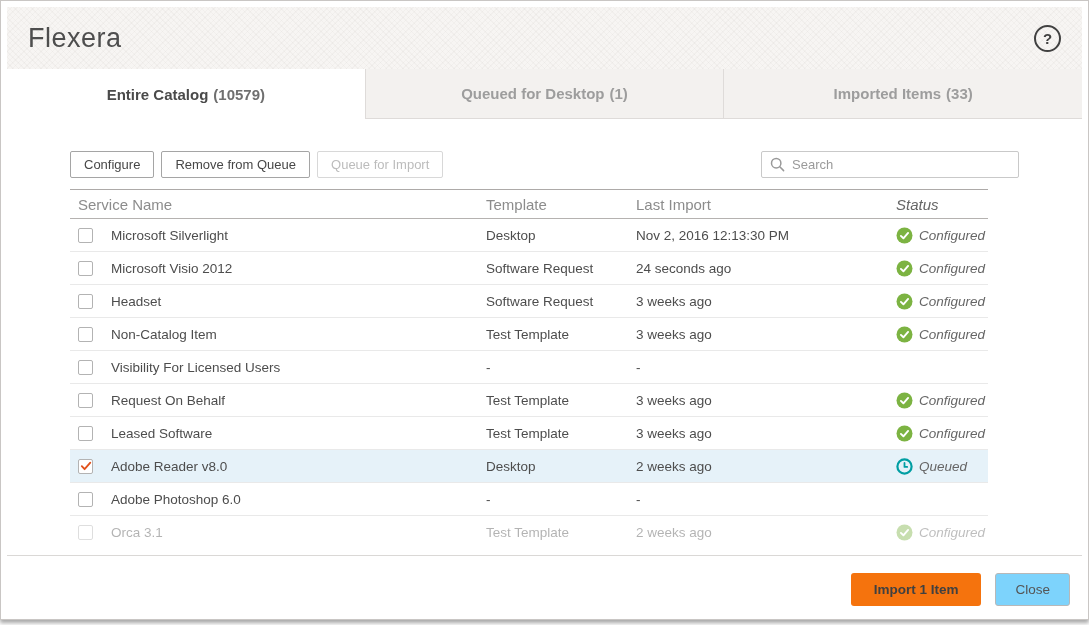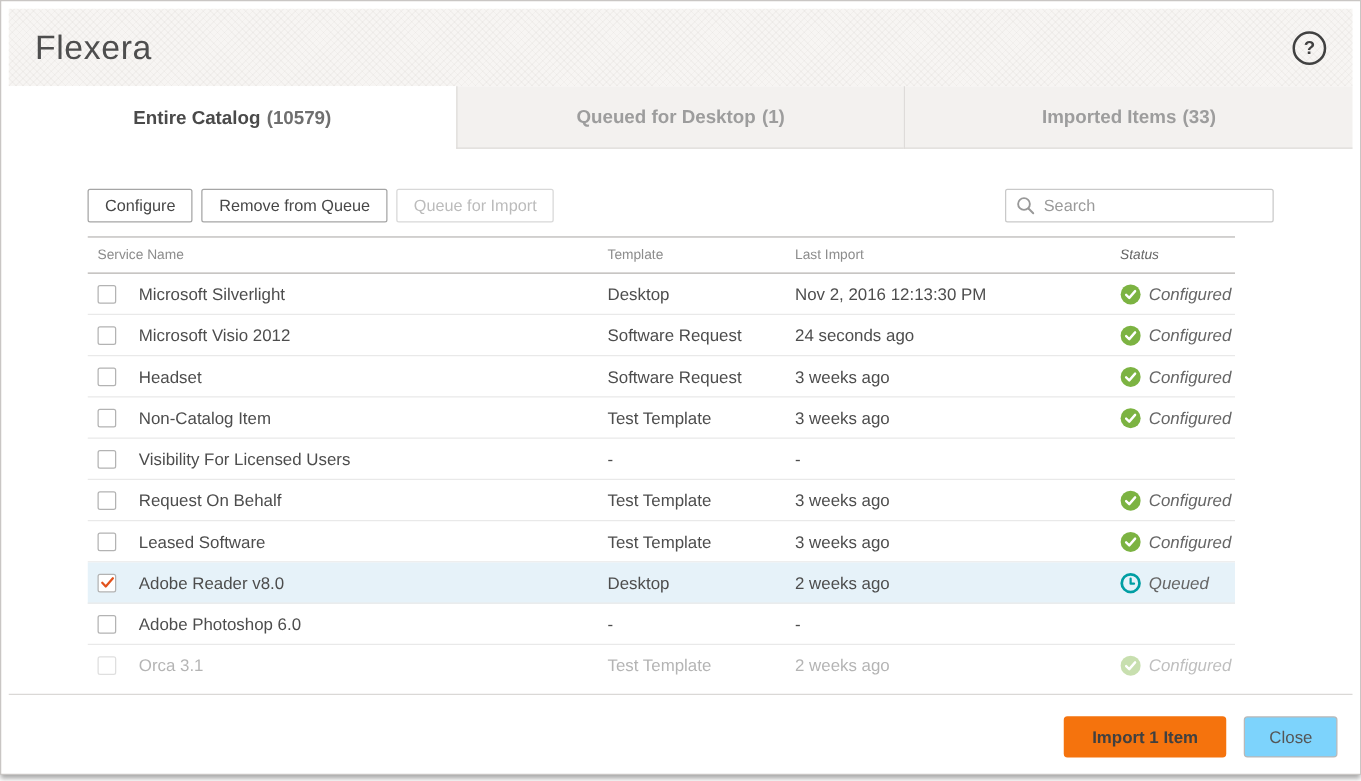--- a/index.html
+++ b/index.html
@@ -31,33 +31,33 @@
   .tab.active { background: #fff; color: #4a4a4a; border-bottom: none; }
   .tab.active .count { color: #6f6f6f; }
 
   
   .main { flex: 1 1 auto; padding: 0 63px; }
   .toolbar { margin-top: 32px; height: 27px; display: flex; align-items: center; position: relative; }
   .tbtn { height: 27px; padding: 0 13px; margin-right: 7px; background: #fff;
     border: 1px solid #a5a5a5; border-radius: 2px; font-size: 13px; color: #474747;
     font-family: inherit; cursor: pointer; }
   .tbtn.disabled { border-color: #d8d8d8; color: #bcbcbc; cursor: default; }
-  .searchbox { position: absolute; right: 0; top: 0; width: 215px; height: 27px;
+  .searchbox { position: absolute; right: 0; top: 0; width: 258px; height: 27px;
     border: 1px solid #c9c9c9; border-radius: 2px; display: flex; align-items: center;
     padding: 0 8px; background: #fff; }
   .searchbox svg { flex: 0 0 auto; margin-right: 7px; }
   .searchbox input { border: none; outline: none; flex: 1; font-size: 13px;
     font-family: inherit; color: #555; background: transparent; }
   .searchbox input::placeholder { color: #9a9a9a; }
 
   
   .table { margin-top: 11px; width: 918px; max-height: 357px; overflow: hidden; }
   .thead { display: flex; height: 30px; align-items: center;
     border-top: 1px solid #adaaa8; border-bottom: 1px solid #b5b2b0;
-    font-size: 11px; color: #8c8c8c; }
+    font-size: 15px; color: #8c8c8c; }
   .trow { display: flex; height: 33px; align-items: center;
     border-bottom: 1px solid #e9e9e9; font-size: 13.5px; color: #4d4d4d; cursor: pointer; }
   .trow.selected { background: #e6f2f9; }
   .trow.faded { opacity: .42; }
   .cell { padding-left: 8px; }
   .c-name { width: 408px; display: flex; align-items: center; }
   .c-template { width: 150px; }
   .c-import { width: 260px; }
   .c-status { width: 100px; display: flex; align-items: center; gap: 6px; color: #666; font-style: italic; }
   .cb { width: 15px; height: 15px; border: 1px solid #b3b3b3; border-radius: 2px;

